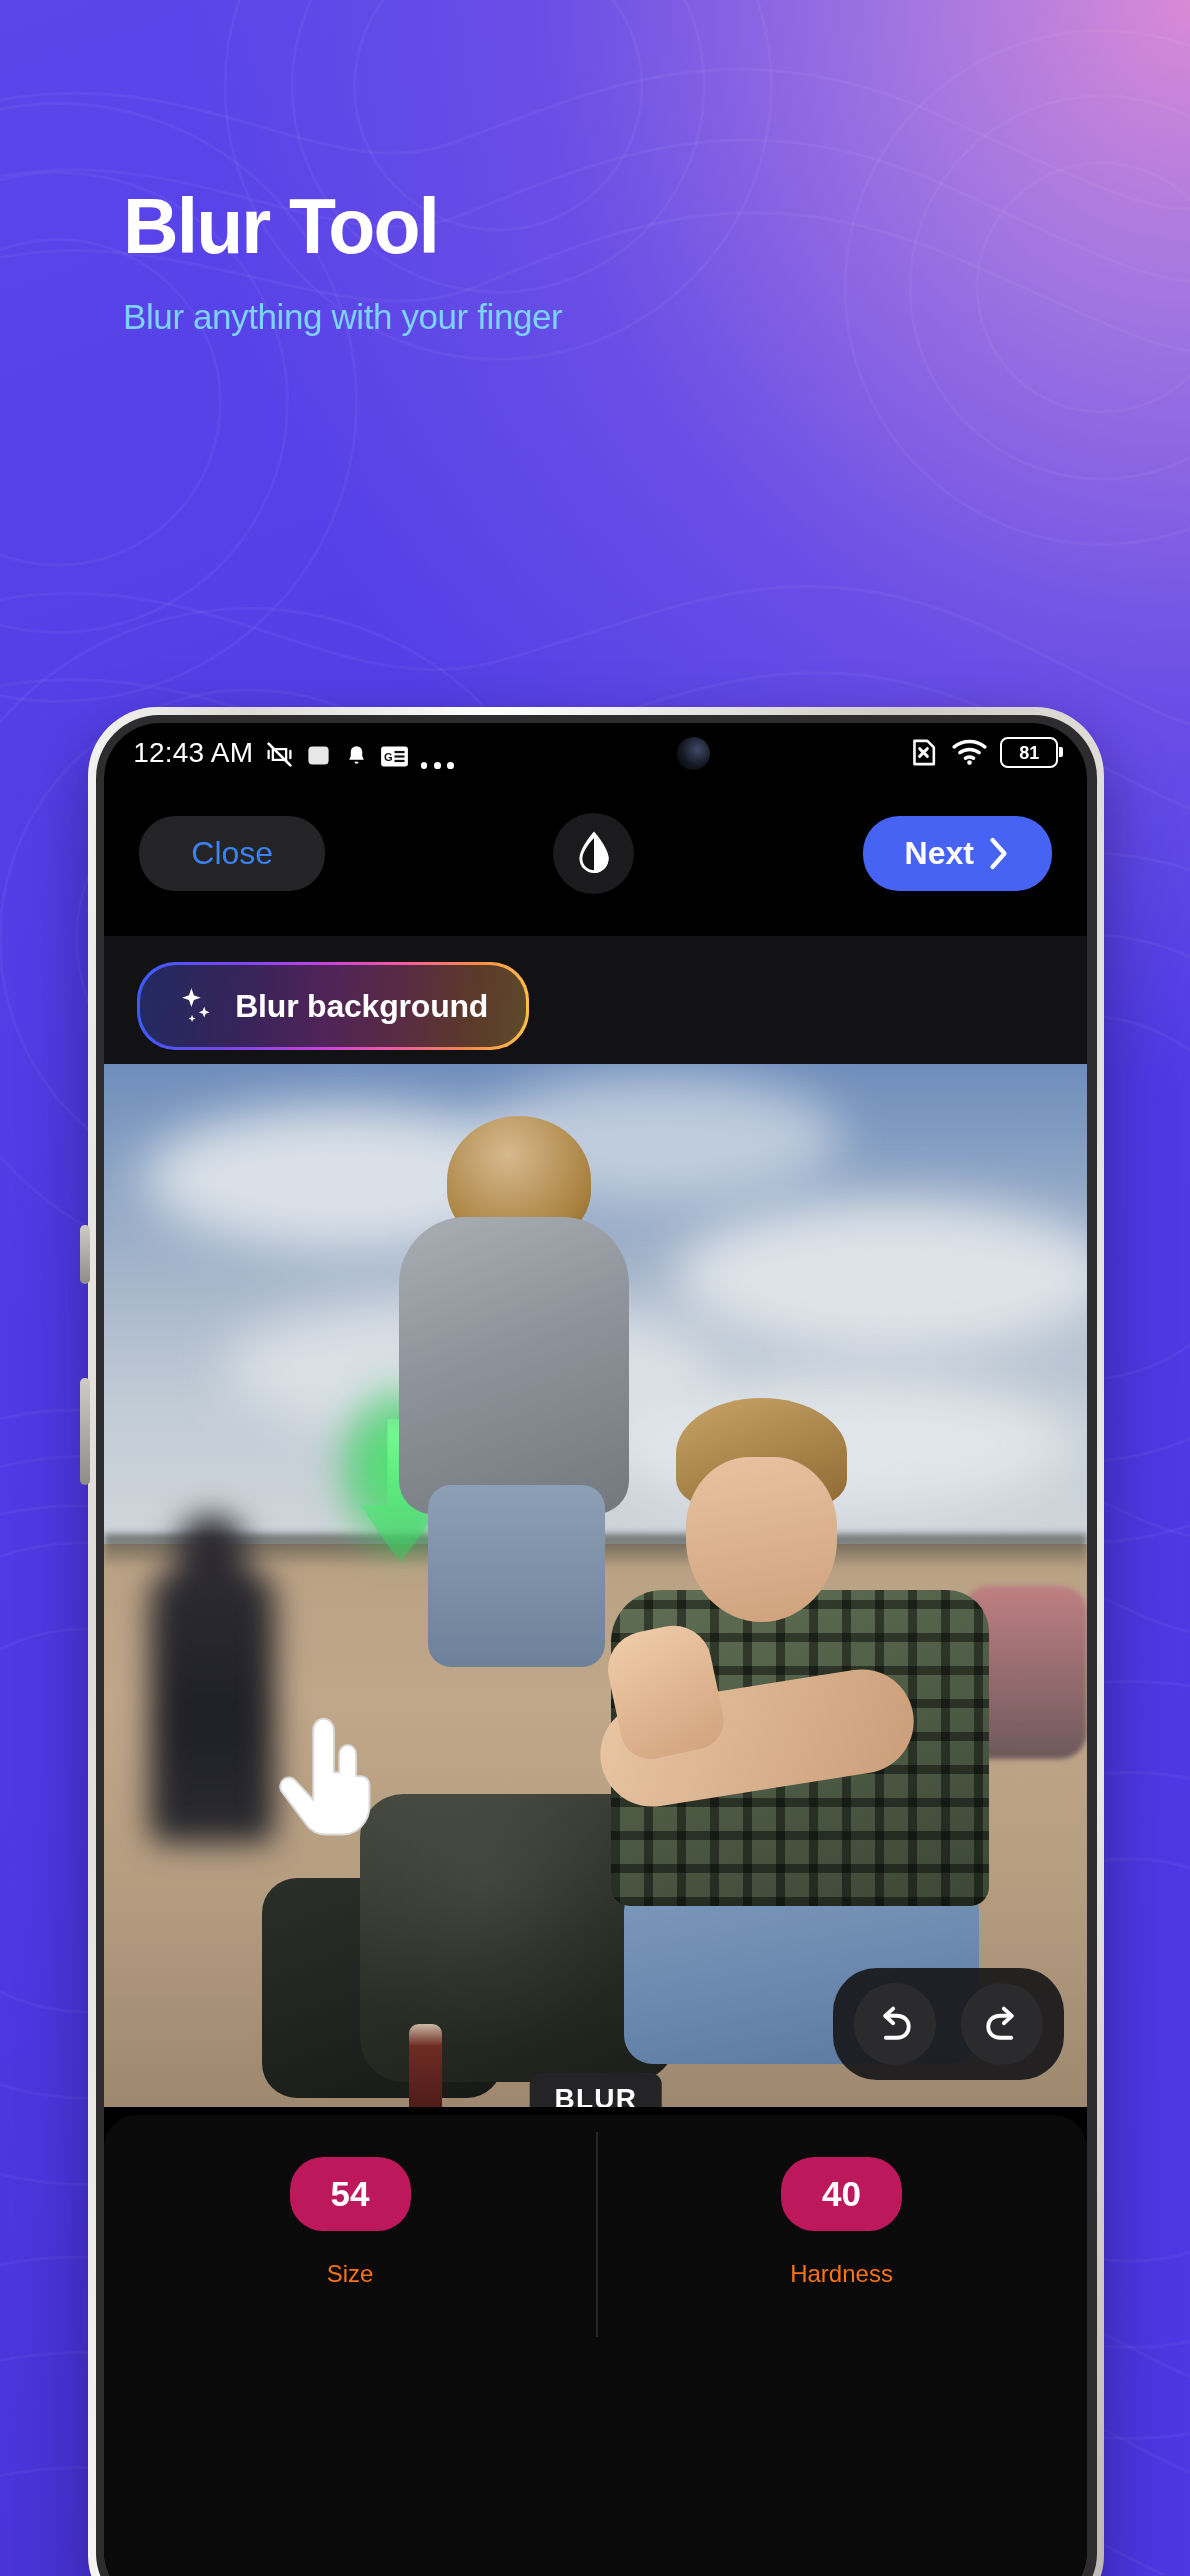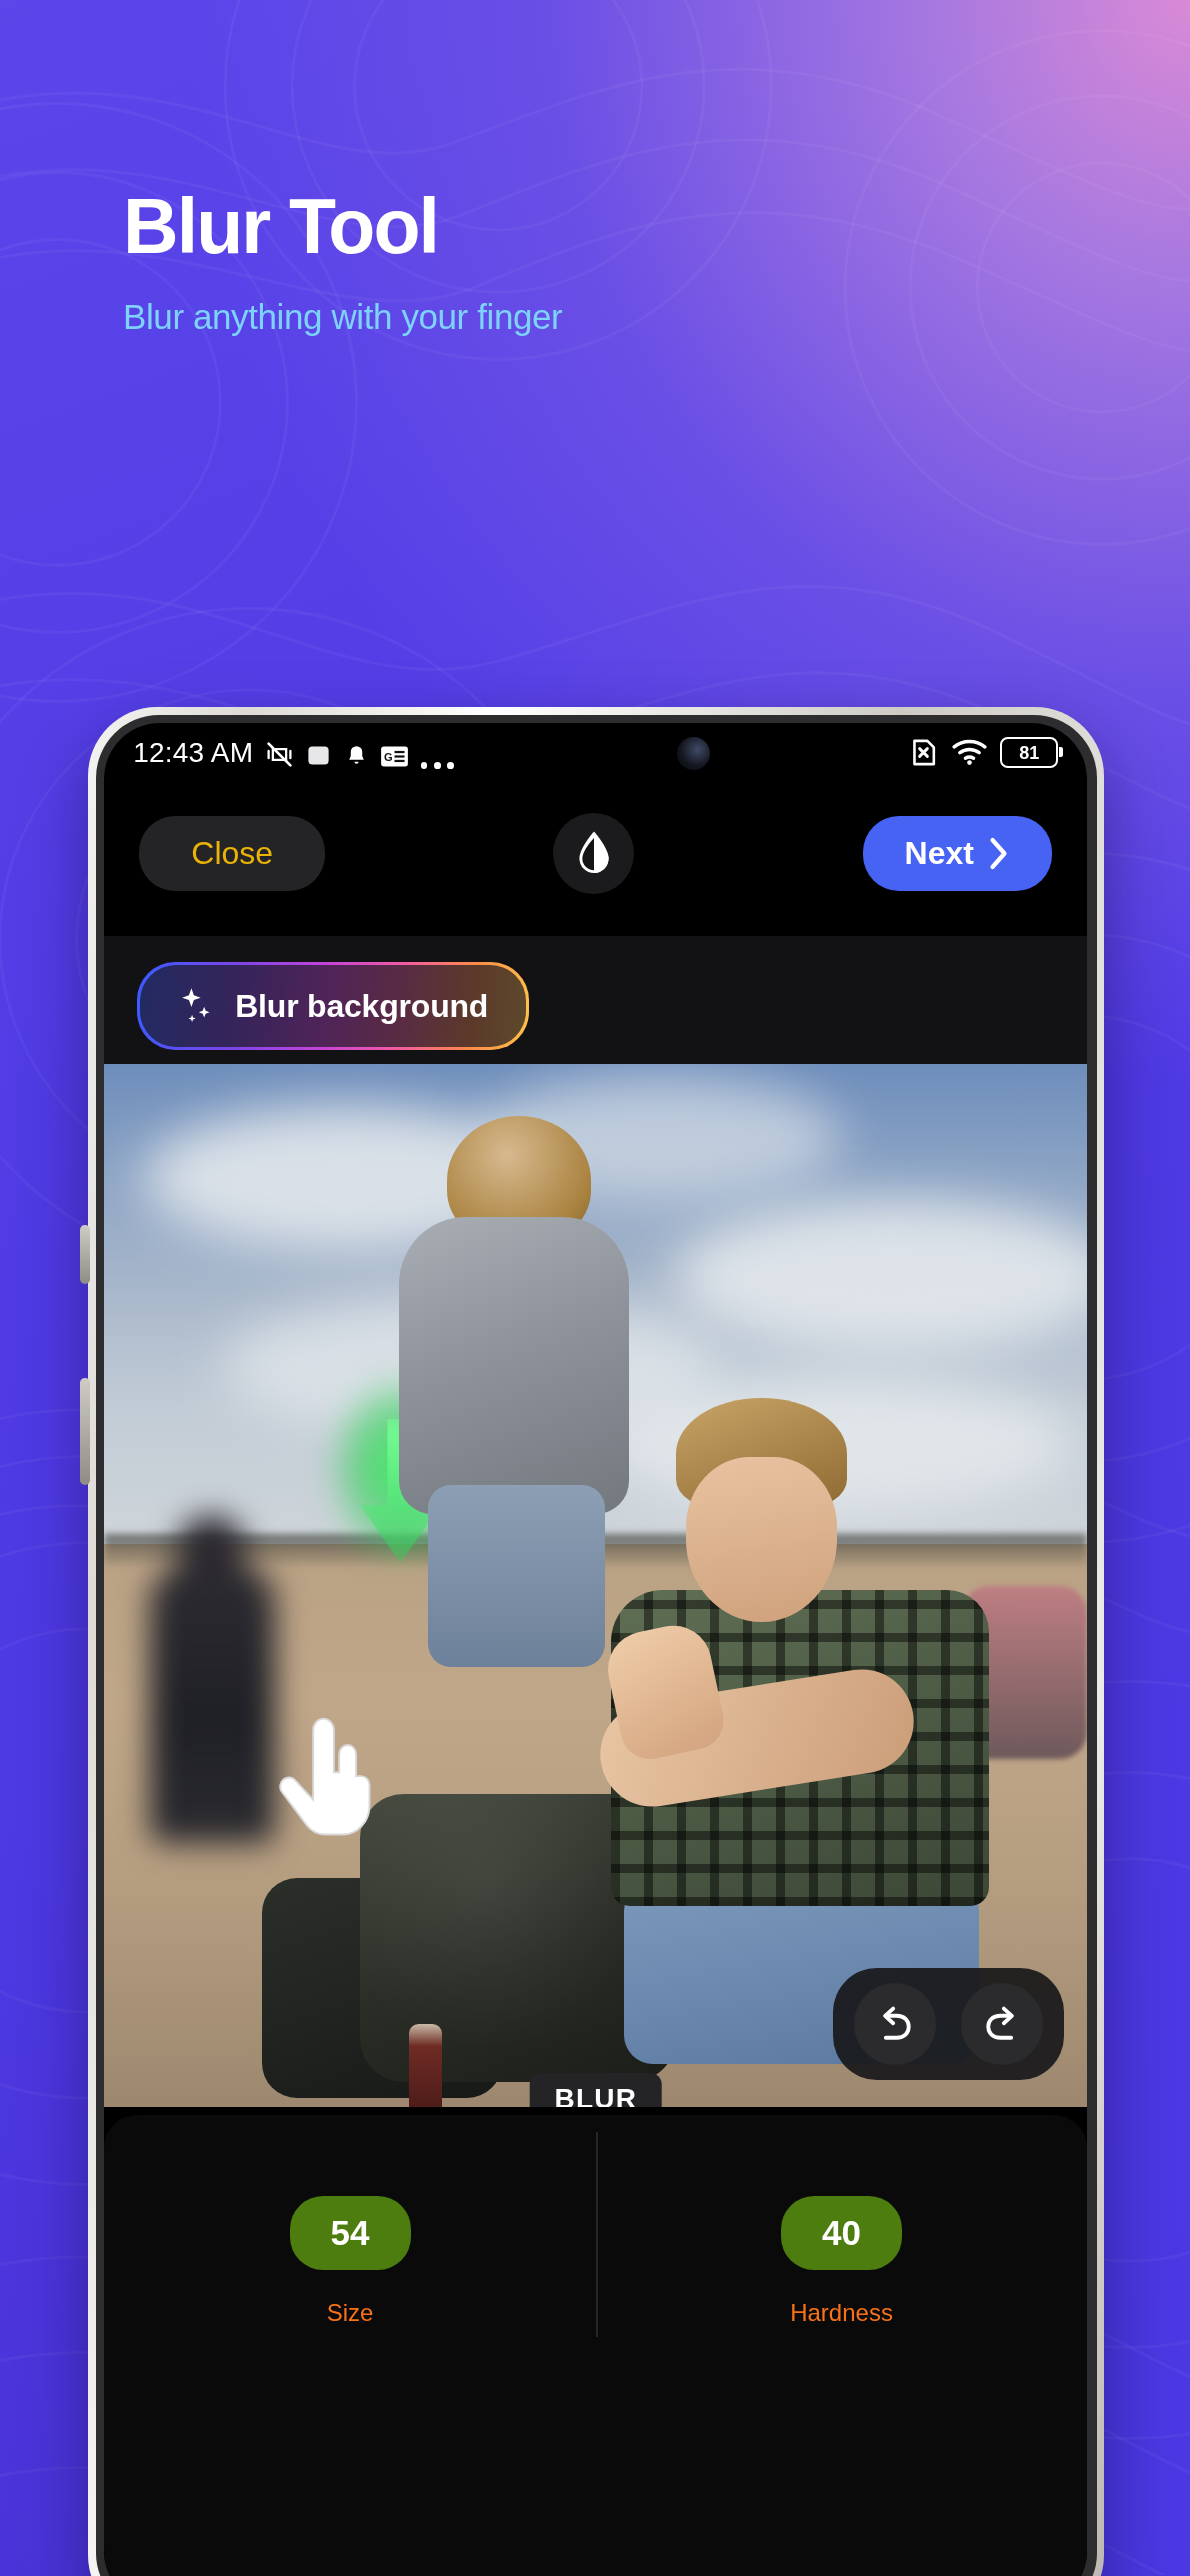--- a/index.html
+++ b/index.html
@@ -95,21 +95,21 @@
   
   #toolbar{
     position:absolute;left:0;top:59px;width:983px;height:142px;
     display:flex;align-items:center;justify-content:space-between;
     padding:0 35px;box-sizing:border-box;
     background:#000;
   }
   #close-btn{
     background:#242426;border:none;border-radius:36px;
     padding:19px 52px;
-    font-size:32px;font-weight:500;color:#eab308;
+    font-size:32px;font-weight:500;color:#3b82f6;
     font-family:"Liberation Sans", sans-serif;
     cursor:pointer;
   }
   #contrast-btn{
     width:81px;height:81px;border-radius:50%;
     background:#1b1b1d;border:none;
     display:flex;align-items:center;justify-content:center;cursor:pointer;
   }
   #next-btn{
     background:#4763f4;border:none;border-radius:36px;
@@ -249,23 +249,23 @@
     display:flex;
   }
   .ctrl{
     flex:1 1 0;display:flex;flex-direction:column;align-items:center;
     justify-content:flex-start;padding-top:42px;position:relative;cursor:pointer;
   }
   .ctrl + .ctrl:before{
     content:"";position:absolute;left:0;top:17px;width:1.9px;height:205px;background:#27272a;
   }
   .ctrl-val{
-    background:#4d7c0f;border-radius:33px;
+    background:#be185d;border-radius:33px;
     min-width:121px;padding:17px 25px;box-sizing:border-box;
-    text-align:center;font-size:35px;font-weight:700;color:#fff;margin-top:39px;
+    text-align:center;font-size:35px;font-weight:700;color:#fff;
   }
   .ctrl-label{margin-top:29px;font-size:24px;color:#f97316;font-weight:400;}
   #bottom-strip{
     position:absolute;left:0;top:1679px;width:983px;height:205px;background:#0a0a0b;
   }
 </style>
 </head>
 <body>
 
 <div id="bg-wrap">

